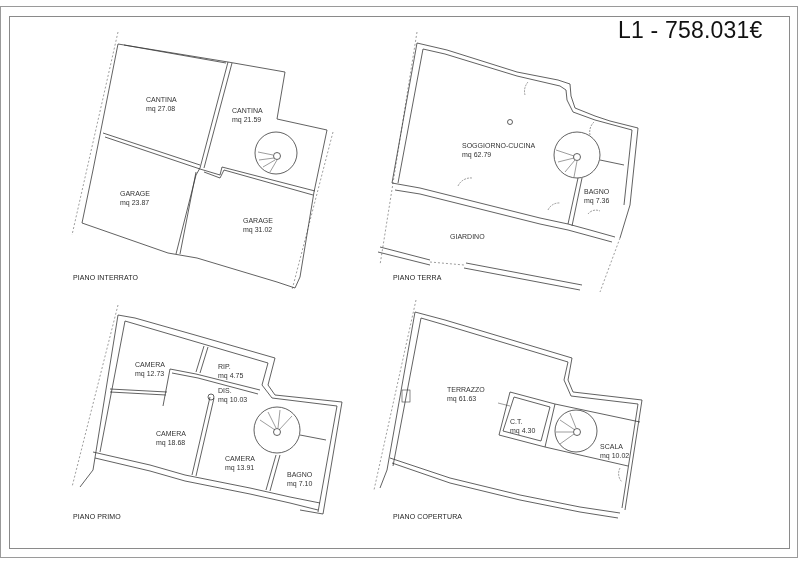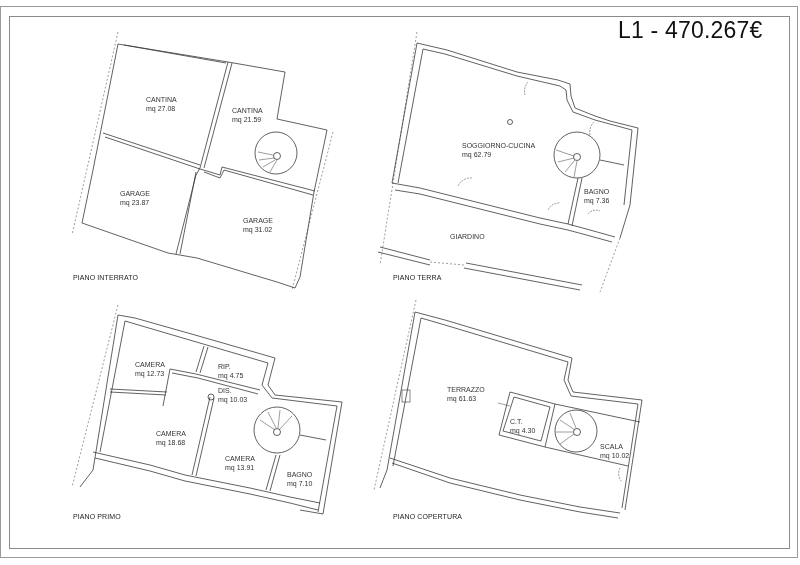--- a/index.html
+++ b/index.html
@@ -10,21 +10,21 @@
   svg.plans { position:absolute; left:0; top:0; }
   .room-label { position:absolute; font-size:7px; color:#333; line-height:9px; white-space:nowrap; }
   .floor-label { position:absolute; font-size:7px; color:#222; white-space:nowrap; letter-spacing:0.1px; }
 </style>
 </head>
 <body>
 
 <div class="frame-outer"></div>
 <div class="frame-inner"></div>
 
-<div class="title">L1 - 470.267€</div>
+<div class="title">L1 - 758.031€</div>
 
 <svg class="plans" width="800" height="565" viewBox="0 0 800 565">
   <g fill="none" stroke="#3a3a3a" stroke-width="0.8">
 
     <g>
 
       <polyline points="118,44 228,62 285,72 277,119 327,130 314,192 300,277 295,288 277,282 197,258 168,253 82,223 93,170 118,44"></polyline>
       <polyline points="124,45 226,63"></polyline>
 
       <line x1="118" y1="32" x2="72" y2="235" stroke-dasharray="2,2" stroke-width="0.5"></line>

